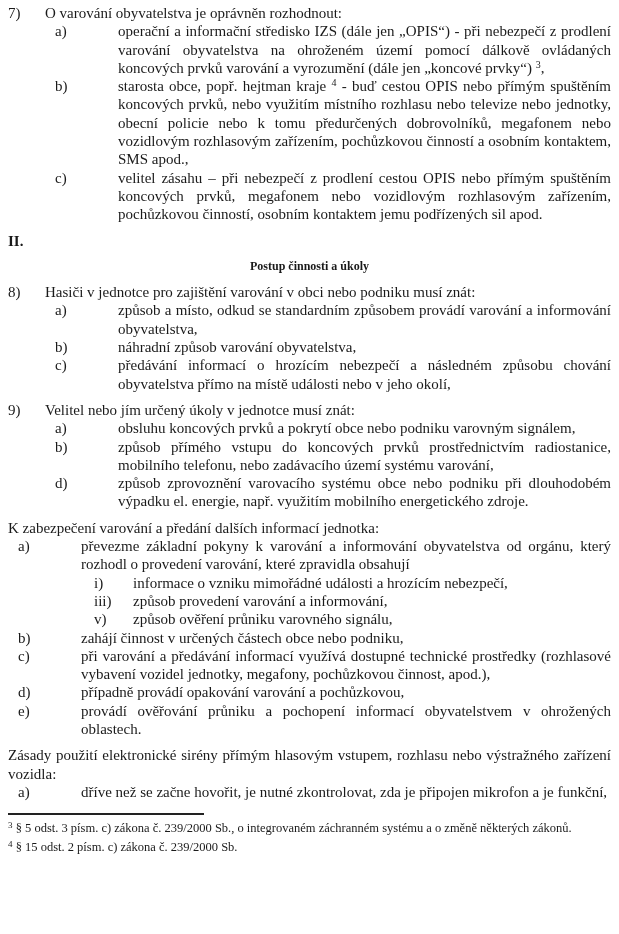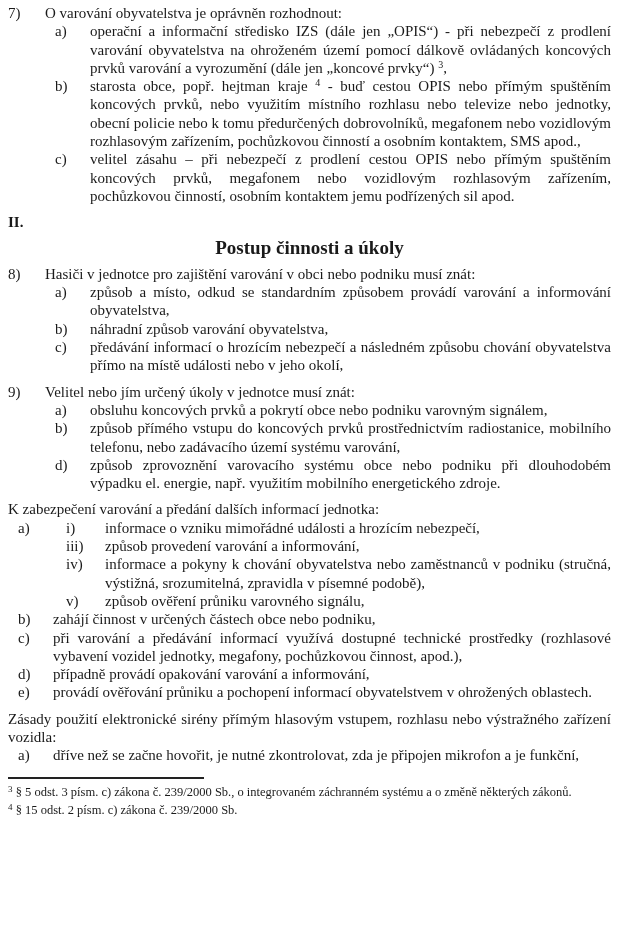--- a/index.html
+++ b/index.html
@@ -14,31 +14,31 @@
     color: #1a1a1a;
   }
   .page { padding: 4px 8px 0 8px; }
 
   .l1 { display: flex; }
   .l1 > .num { width: 37px; flex: 0 0 37px; }
   .l1 > .body { flex: 1; min-width: 0; }
 
   .l2 { display: flex; margin-left: 10px; }
   .l2 > .marker { width: 35px; flex: 0 0 35px; }
-  .l2 > .body { flex: 1; min-width: 0; text-align: justify; }
+  .l2 > .body { flex: 1; min-width: 0; text-align: justify; margin-left: 28px; }
 
   .l3 { display: flex; margin-left: 13px; }
   .l3 > .marker { width: 39px; flex: 0 0 39px; }
   .l3 > .body { flex: 1; min-width: 0; text-align: justify; }
 
   .lead { text-align: justify; }
   .gap { margin-top: 8px; }
 
   .sec-num   { font-weight: bold; margin-top: 8px; }
-  .sec-title { text-align: center; font-weight: bold; margin-top: 7px; font-size: 19px; }
+  .sec-title { text-align: center; font-weight: bold; margin-top: 7px; font-size: 12px; }
 
   sup.fnref {
     font-size: 10px;
     line-height: 0;
     position: relative;
     top: -5px;
     vertical-align: baseline;
   }
 
   .footnotes { margin-top: 12px; font-size: 12.5px; line-height: 18.5px; }
@@ -119,50 +119,47 @@
     </div>
   </div>
 
   <div class="l1 gap">
     <div class="body">
       <div class="lead">K zabezpečení varování a předání dalších informací jednotka:</div>
 
       <div class="l2">
         <span class="marker">a)</span>
         <div class="body">
+          <div>převezme základní pokyny k varování a informování obyvatelstva od orgánu, který rozhodl o provedení varování, které zpravidla obsahují</div>
           <div class="l3">
             <span class="marker">i)</span>
             <div class="body">informace o vzniku mimořádné události a hrozícím nebezpečí,</div>
           </div>
           <div class="l3">
             <span class="marker">iii)</span>
             <div class="body">způsob provedení varování a informování,</div>
-          </div>
-          <div class="l3">
-            <span class="marker">iv)</span>
-            <div class="body">informace a pokyny k chování obyvatelstva nebo zaměstnanců v podniku (stručná, výstižná, srozumitelná, zpravidla v písemné podobě),</div>
           </div>
           <div class="l3">
             <span class="marker">v)</span>
             <div class="body">způsob ověření průniku varovného signálu,</div>
           </div>
         </div>
       </div>
 
       <div class="l2">
         <span class="marker">b)</span>
         <div class="body">zahájí činnost v určených částech obce nebo podniku,</div>
       </div>
       <div class="l2">
         <span class="marker">c)</span>
         <div class="body">při varování a předávání informací využívá dostupné technické prostředky (rozhlasové vybavení vozidel jednotky, megafony, pochůzkovou činnost, apod.),</div>
       </div>
       <div class="l2">
         <span class="marker">d)</span>
-        <div class="body">případně provádí opakování varování a informování,</div>
+        <div class="body">případně provádí opakování varování a pochůzkovou,</div>
       </div>
       <div class="l2">
         <span class="marker">e)</span>
         <div class="body">provádí ověřování průniku a pochopení informací obyvatelstvem v ohrožených oblastech.</div>
       </div>
     </div>
   </div>
 
   <div class="l1 gap">
     <div class="body">

